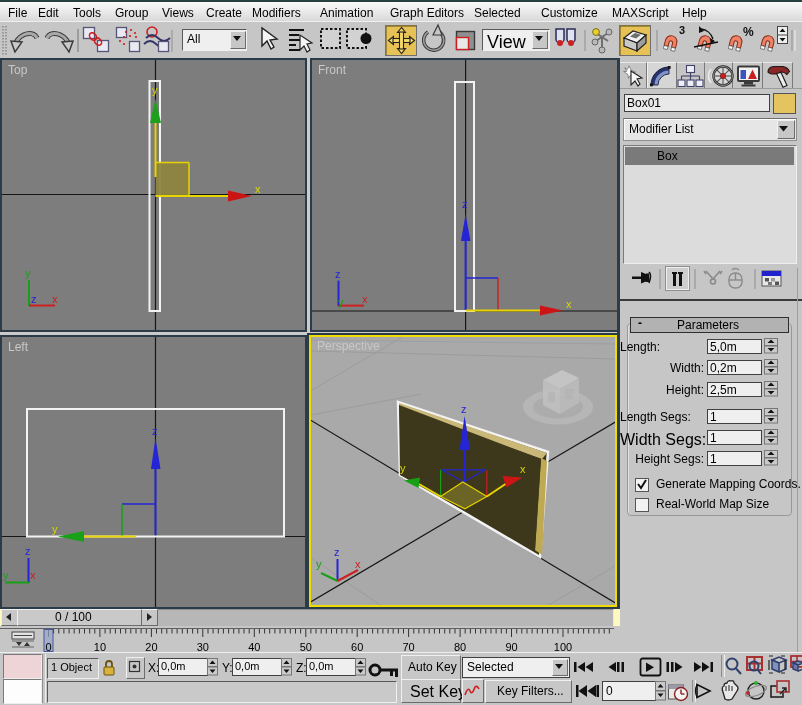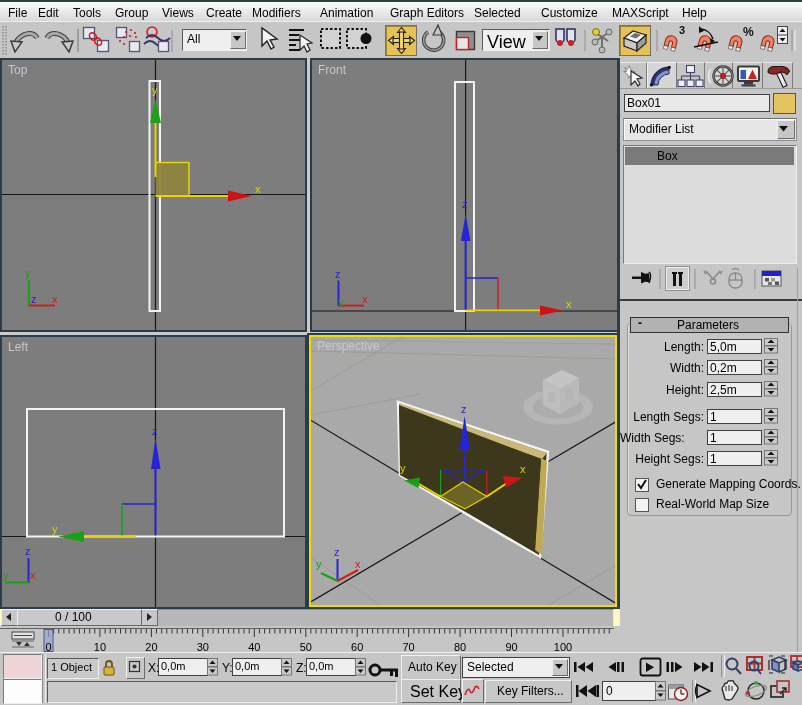--- a/index.html
+++ b/index.html
@@ -431,33 +431,33 @@
         <rect x="155" y="16.5" width="4" height="3.5" fill="#555"></rect>
 </svg>
 
 <div class="abs" style="left:0;top:241px;width:182px;height:2px;background:#3a3a3a"></div>
 
 <div class="abs" style="left:7px;top:265px;width:163px;height:191px;border:1px solid #989898;border-radius:4px;box-shadow:inset 1px 1px 0 #e2e2e2"></div>
 <div class="abs" style="left:10px;top:259px;width:157px;height:14px;background:#b2b2b2;border:1px solid #2f2f2f"></div>
 <span class="txt" style="left:18px;top:258px;font-size:12px;font-weight:bold">-</span>
 <span class="txt" style="left:57px;top:260px;font-size:12px">Parameters</span>
 
-<div class="txt" style="left:0;top:282px;width:84px;text-align:right;font-size:12px">Length:</div>
+<div class="txt" style="left:0;top:282px;width:84px;font-size:12px">Length:</div>
 <div class="fld" style="left:87px;top:281px;width:53px;height:13px"></div>
 <span class="txt" style="left:90px;top:282px;font-size:12px">5,0m</span>
 <div class="txt" style="left:0;top:303px;width:84px;text-align:right;font-size:12px">Width:</div>
 <div class="fld" style="left:87px;top:302px;width:53px;height:13px"></div>
 <span class="txt" style="left:90px;top:303px;font-size:12px">0,2m</span>
 <div class="txt" style="left:0;top:325px;width:84px;text-align:right;font-size:12px">Height:</div>
 <div class="fld" style="left:87px;top:324px;width:53px;height:13px"></div>
 <span class="txt" style="left:90px;top:325px;font-size:12px">2,5m</span>
-<div class="txt" style="left:0;top:352px;width:84px;text-align:right;font-size:12px">Length Segs:</div>
+<div class="txt" style="left:0;top:352px;width:84px;font-size:12px">Length Segs:</div>
 <div class="fld" style="left:87px;top:351px;width:53px;height:13px"></div>
 <span class="txt" style="left:90px;top:352px;font-size:12px">1</span>
-<div class="txt" style="left:0;top:373px;width:84px;text-align:left;font-size:12px">Width Segs:</div>
+<div class="txt" style="left:0;top:373px;width:84px;text-align:left;font-size:16px">Width Segs:</div>
 <div class="fld" style="left:87px;top:372px;width:53px;height:13px"></div>
 <span class="txt" style="left:90px;top:373px;font-size:12px">1</span>
 <div class="txt" style="left:0;top:394px;width:84px;text-align:right;font-size:12px">Height Segs:</div>
 <div class="fld" style="left:87px;top:393px;width:53px;height:13px"></div>
 <span class="txt" style="left:90px;top:394px;font-size:12px">1</span>
 <svg width="20" height="130" style="position:absolute;left:144px;top:280px">
 <g id="sp1">
           <rect x="0.5" y="0.5" width="13" height="7" fill="#c9c9c9" stroke="#777"></rect>
           <polygon points="3.5,5 10.5,5 7,1.5" fill="#111"></polygon>
 <rect x="0.5" y="8" width="13" height="7" fill="#c9c9c9" stroke="#777"></rect>

